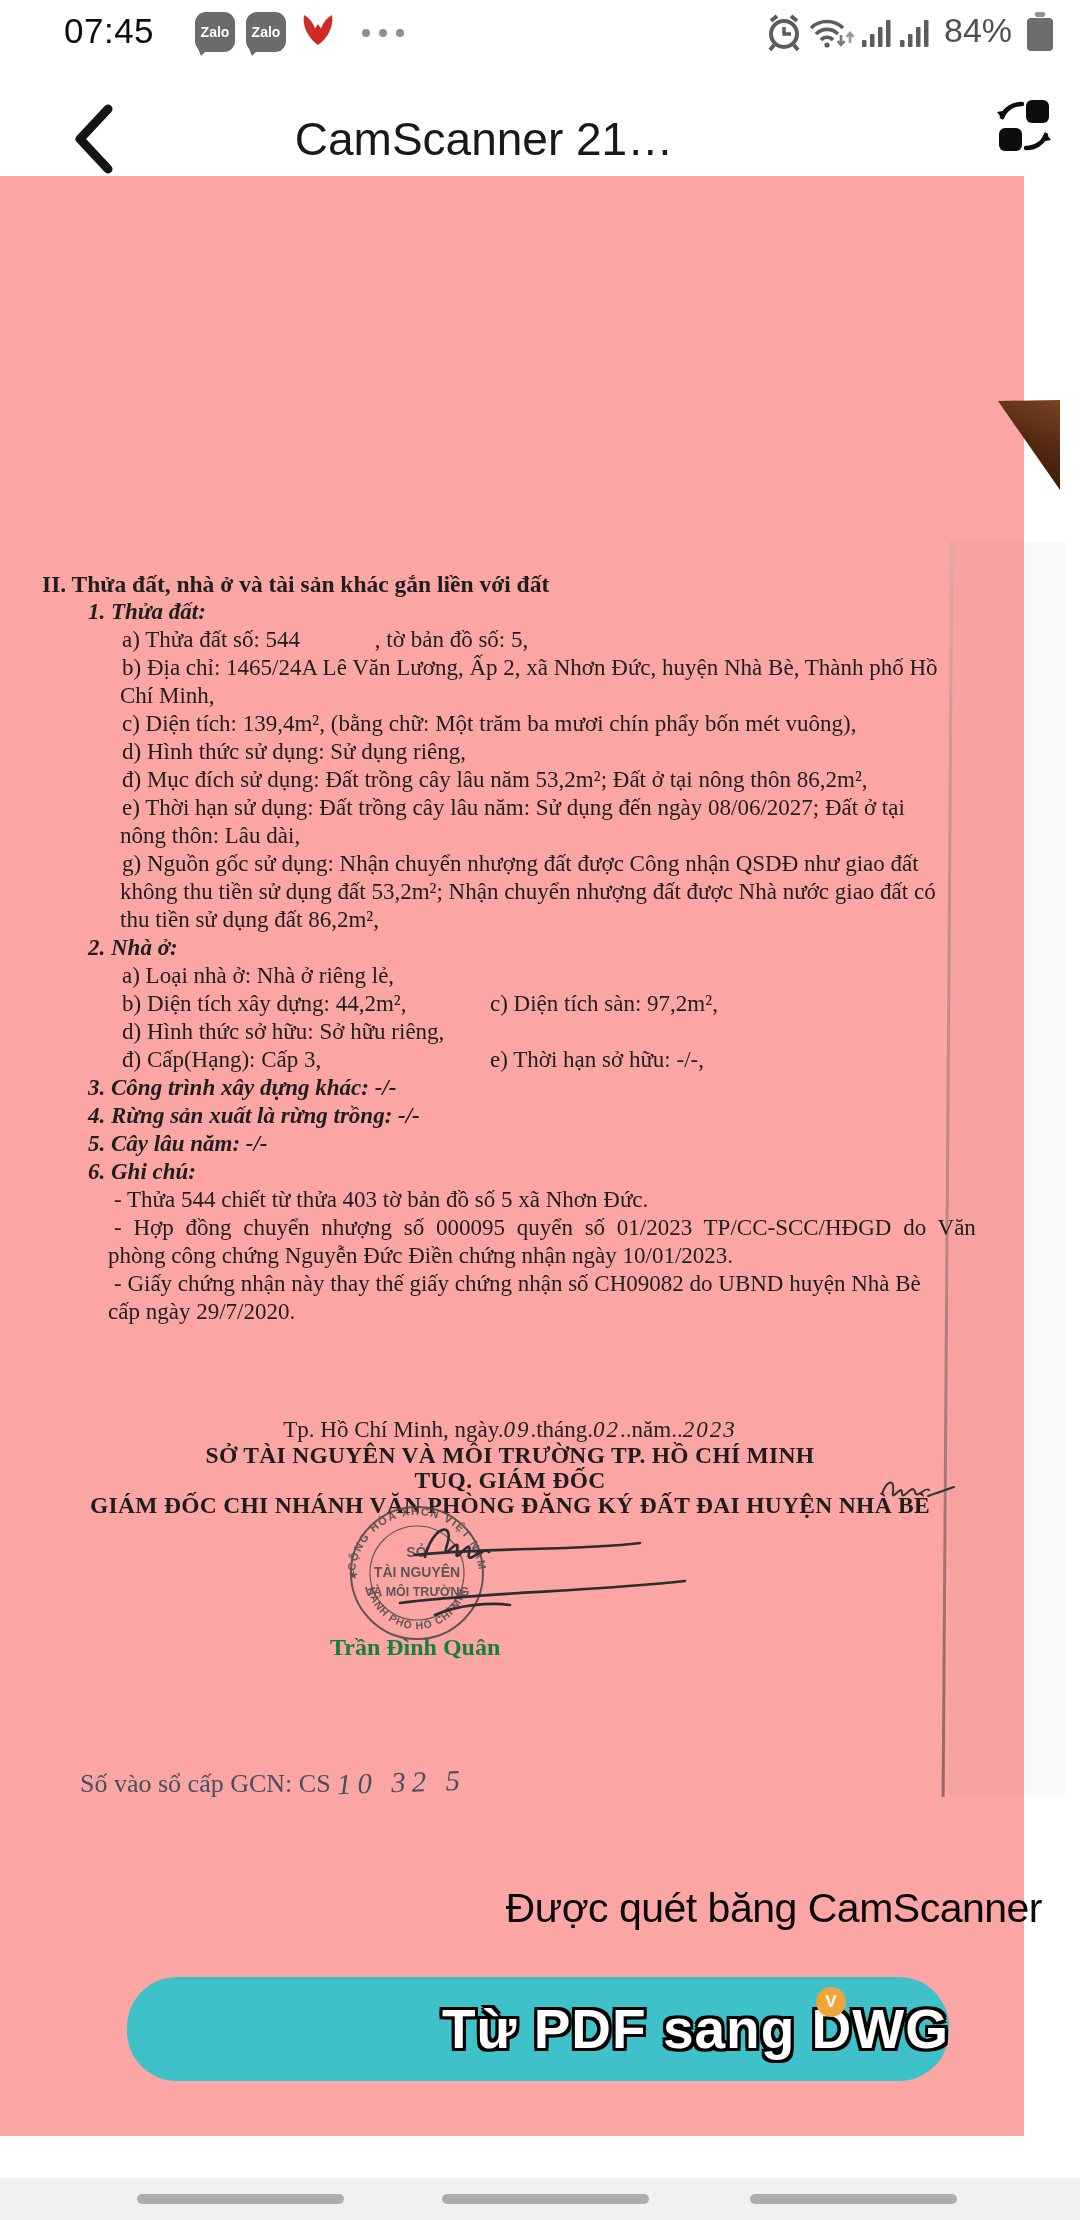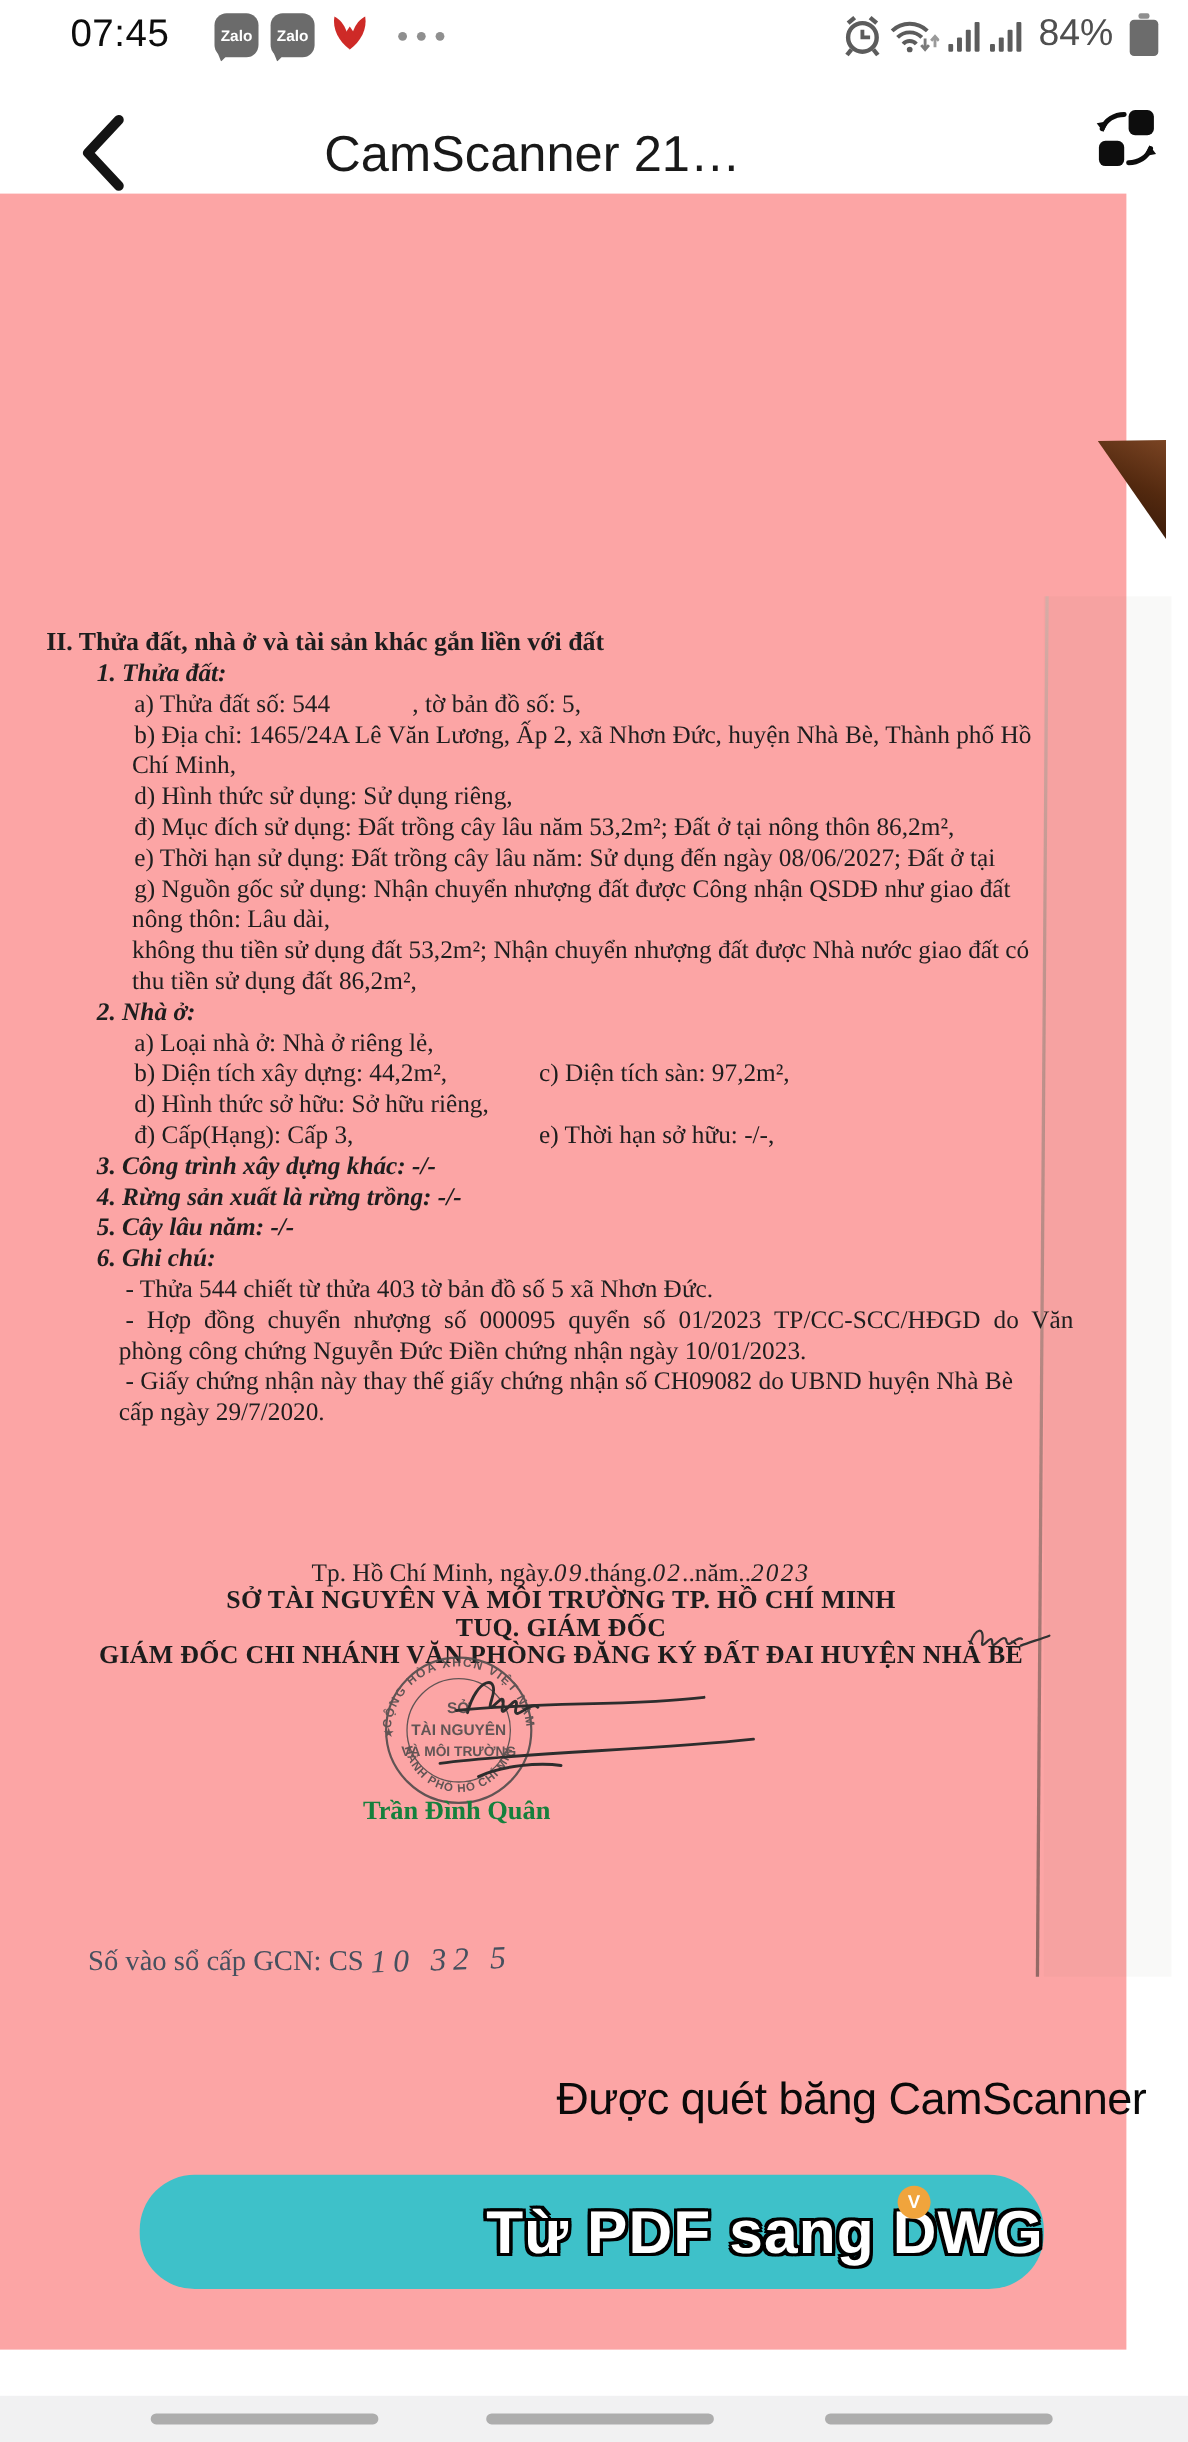--- a/index.html
+++ b/index.html
@@ -173,25 +173,26 @@
 <div class="scan">
   <div class="tri"></div>
   <div class="crease"></div>
   <div class="rshade"></div>
   <div class="doc">
       <div class="ln h1">II. Thửa đất, nhà ở và tài sản khác gắn liền với đất</div>
       <div class="ln num">1. Thửa đất:</div>
       <div class="ln item">a) Thửa đất số: 544             , tờ bản đồ số: 5,</div>
       <div class="ln item">b) Địa chỉ: 1465/24A Lê Văn Lương, Ấp 2, xã Nhơn Đức, huyện Nhà Bè, Thành phố Hồ</div>
       <div class="ln cont">Chí Minh,</div>
+      <div class="ln item">c) Diện tích: 139,4m², (bằng chữ: Một trăm ba mươi chín phẩy bốn mét vuông),</div>
       <div class="ln item">d) Hình thức sử dụng: Sử dụng riêng,</div>
       <div class="ln item">đ) Mục đích sử dụng: Đất trồng cây lâu năm 53,2m²; Đất ở tại nông thôn 86,2m²,</div>
       <div class="ln item">e) Thời hạn sử dụng: Đất trồng cây lâu năm: Sử dụng đến ngày 08/06/2027; Đất ở tại</div>
+      <div class="ln cont">nông thôn: Lâu dài,</div>
       <div class="ln item">g) Nguồn gốc sử dụng: Nhận chuyển nhượng đất được Công nhận QSDĐ như giao đất</div>
-      <div class="ln cont">nông thôn: Lâu dài,</div>
       <div class="ln cont">không thu tiền sử dụng đất 53,2m²; Nhận chuyển nhượng đất được Nhà nước giao đất có</div>
       <div class="ln cont">thu tiền sử dụng đất 86,2m²,</div>
       <div class="ln num">2. Nhà ở:</div>
       <div class="ln item">a) Loại nhà ở: Nhà ở riêng lẻ,</div>
       <div class="ln cols"><span>b) Diện tích xây dựng: 44,2m²,</span><span class="col2">c) Diện tích sàn: 97,2m²,</span></div>
       <div class="ln item">d) Hình thức sở hữu: Sở hữu riêng,</div>
       <div class="ln cols"><span>đ) Cấp(Hạng): Cấp 3,</span><span class="col2">e) Thời hạn sở hữu: -/-,</span></div>
       <div class="ln num">3. Công trình xây dựng khác: -/-</div>
       <div class="ln num">4. Rừng sản xuất là rừng trồng: -/-</div>
       <div class="ln num">5. Cây lâu năm: -/-</div>

